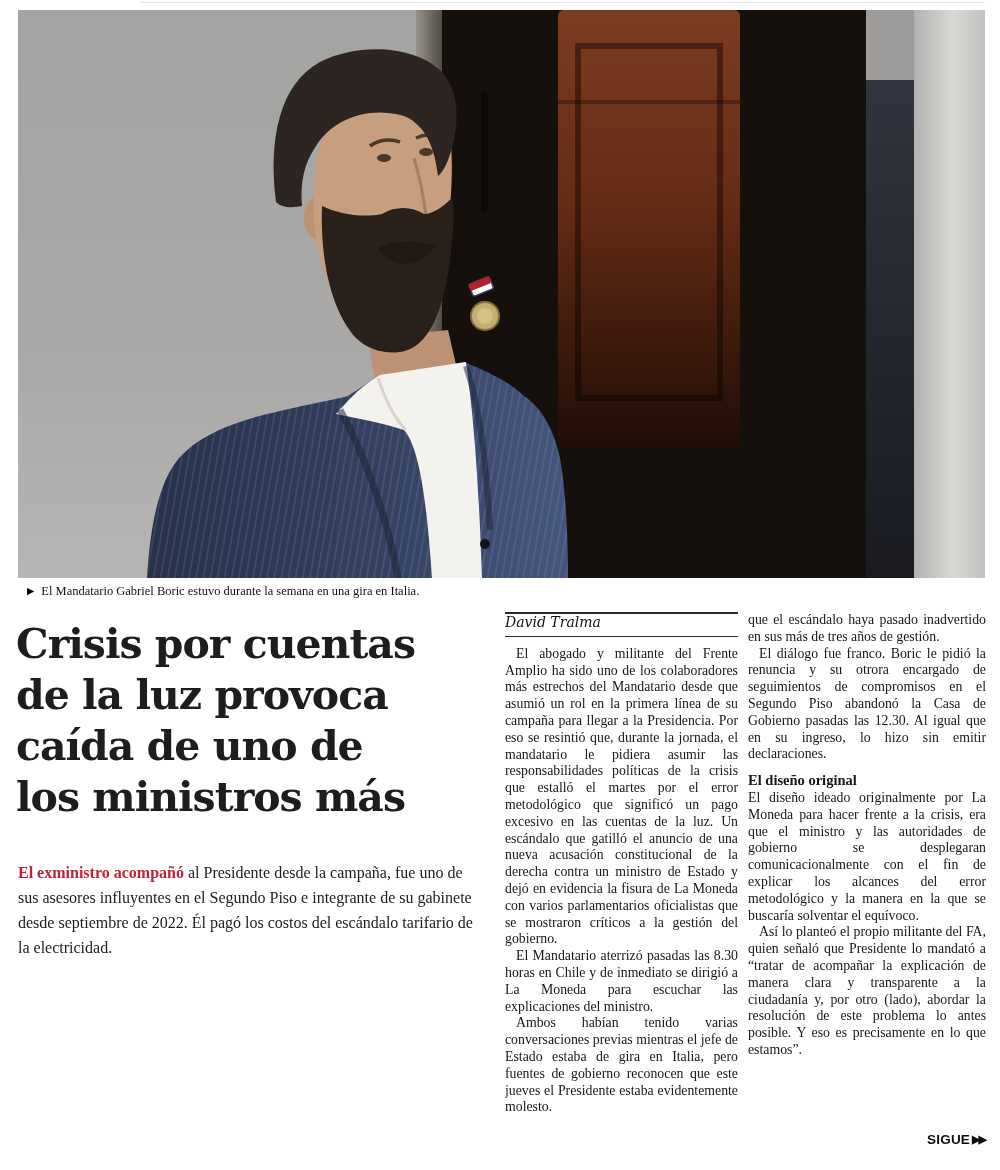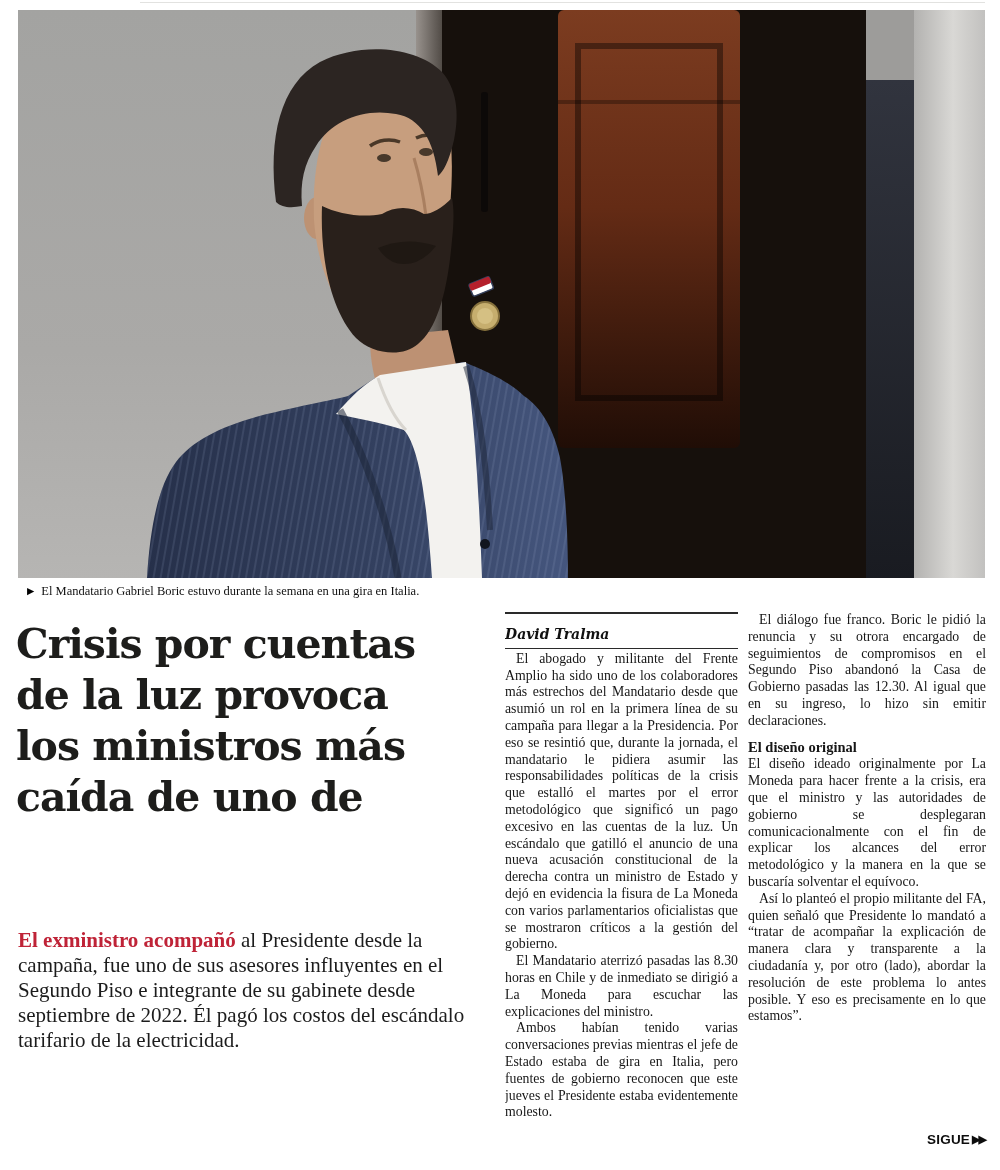--- a/index.html
+++ b/index.html
@@ -14,32 +14,32 @@
   
   .caption{position:absolute;left:18px;top:584px;width:960px;font-size:12.5px;color:#101010;margin-left:9px;}
   .caption .tri{font-size:9.5px;margin-right:7px;position:relative;top:-1px;color:#000;}
   
   .headline{
     position:absolute;left:16px;top:619px;width:474px;
     font-family:"DejaVu Serif", serif;font-weight:700;
     font-size:41px;line-height:51px;letter-spacing:-1px;color:#1d1d1b;
   }
   
-  .lede{position:absolute;left:18px;top:928px;width:458px;font-size:21px;line-height:25px;color:#1c1c1c;}
+  .lede{position:absolute;left:18px;top:860px;width:458px;font-size:16px;line-height:25px;color:#1c1c1c;}
   .lede .lead-in{font-weight:700;color:#bf2337;}
   
   .col{position:absolute;top:612px;font-size:13.8px;line-height:16.8px;text-align:justify;color:#161616;}
   .col p{margin:0;}
   .col p.ind{text-indent:11px;}
   .col2{left:505px;width:233px;height:552px;overflow:hidden;}
   .col3{left:748px;width:238px;height:500px;overflow:hidden;}
   .byline-block{
     border-top:2px solid #2a2a2a;border-bottom:1px solid #2a2a2a;
-    padding:12px 0 5px;margin-bottom:2px;
-    font-family:"DejaVu Serif", serif;font-style:italic;font-weight:700;font-size:14px;
+    padding:0 0 5px;margin-bottom:9px;
+    font-family:"DejaVu Serif", serif;font-style:italic;font-weight:400;font-size:14px;
     text-align:left;color:#111;
   }
   .subhead{font-weight:700;font-size:14.5px;margin:9px 0 1px 0 !important;text-align:left;}
   
   .sigue{
     position:absolute;right:15px;top:1132px;
     font-family:"Liberation Sans", sans-serif;font-weight:700;font-size:13.5px;
     letter-spacing:.2px;color:#0d0d0d;text-align:right;
   }
   .sigue .arrows{font-size:11px;letter-spacing:-2px;margin-left:2px;position:relative;top:-1px;}
@@ -148,37 +148,38 @@
   </svg>
 </div>
 
 <div class="caption">
   <span class="tri">▶</span><span>El Mandatario Gabriel Boric estuvo durante la semana en una gira en Italia.</span>
 </div>
 
 <h1 class="headline" style="margin:0;">
   <div>Crisis por cuentas</div>
   <div>de la luz provoca</div>
+  <div>caída de uno de</div>
   <div>los ministros más</div>
-  <div>caída de uno de</div>
 </h1>
 
 <p class="lede" style="margin:0;">
   <span class="lead-in">El exministro acompañó</span><span> al Presidente desde la campaña, fue uno de sus asesores influyentes en el Segundo Piso e integrante de su gabinete desde septiembre de 2022. Él pagó los costos del escándalo tarifario de la electricidad.</span>
 </p>
 
 <div class="col col2">
   <div class="byline-block">David Tralma</div>
   <p class="ind">El abogado y militante del Frente Amplio ha sido uno de los colaboradores más estrechos del Mandatario desde que asumió un rol en la primera línea de su campaña para llegar a la Presidencia. Por eso se resintió que, durante la jornada, el mandatario le pidiera asumir las responsabilidades políticas de la crisis que estalló el martes por el error metodológico que significó un pago excesivo en las cuentas de la luz. Un escándalo que gatilló el anuncio de una nueva acusación constitucional de la derecha contra un ministro de Estado y dejó en evidencia la fisura de La Moneda con varios parlamentarios oficialistas que se mostraron críticos a la gestión del gobierno.</p>
   <p class="ind">El Mandatario aterrizó pasadas las 8.30 horas en Chile y de inmediato se dirigió a La Moneda para escuchar las explicaciones del ministro.</p>
   <p class="ind">Ambos habían tenido varias conversaciones previas mientras el jefe de Estado estaba de gira en Italia, pero fuentes de gobierno reconocen que este jueves el Presidente estaba evidentemente molesto.</p>
 
 </div>
 
 <div class="col col3">
+  <p>que el escándalo haya pasado inadvertido en sus más de tres años de gestión.</p>
   <p class="ind">El diálogo fue franco. Boric le pidió la renuncia y su otrora encargado de seguimientos de compromisos en el Segundo Piso abandonó la Casa de Gobierno pasadas las 12.30. Al igual que en su ingreso, lo hizo sin emitir declaraciones.</p>
   <p class="subhead">El diseño original</p>
   <p>El diseño ideado originalmente por La Moneda para hacer frente a la crisis, era que el ministro y las autoridades de gobierno se desplegaran comunicacionalmente con el fin de explicar los alcances del error metodológico y la manera en la que se buscaría solventar el equívoco.</p>
   <p class="ind">Así lo planteó el propio militante del FA, quien señaló que Presidente lo mandató a “tratar de acompañar la explicación de manera clara y transparente a la ciudadanía y, por otro (lado), abordar la resolución de este problema lo antes posible. Y eso es precisamente en lo que estamos”.</p>
 
 </div>
 
 <div class="sigue">
   <span>SIGUE</span><span class="arrows">▶▶</span>
 </div>

